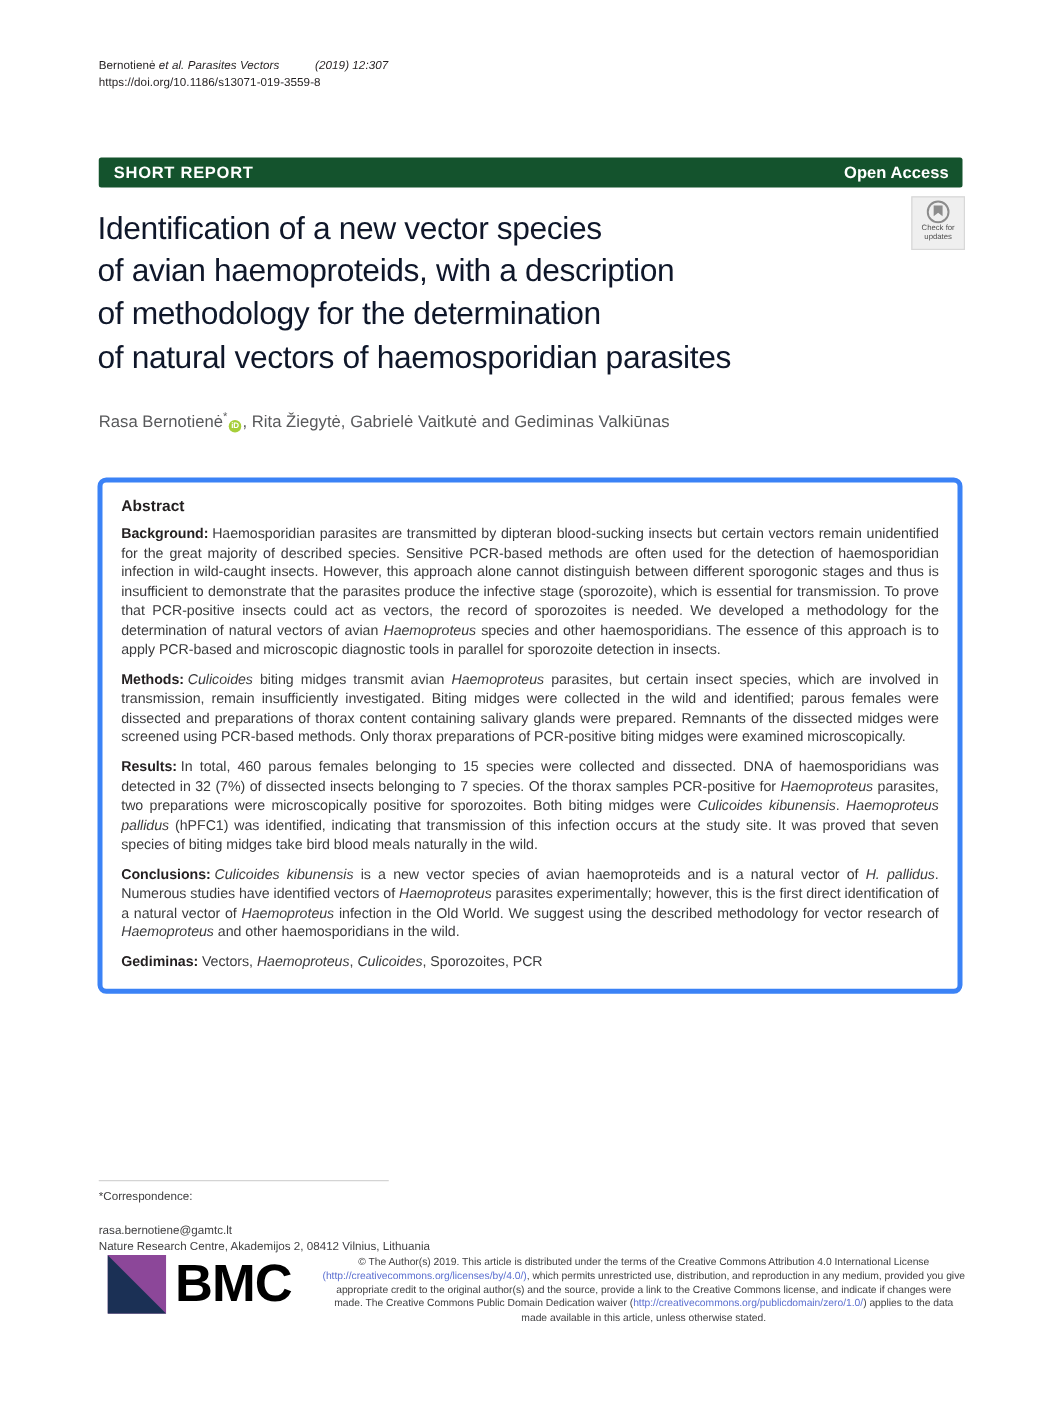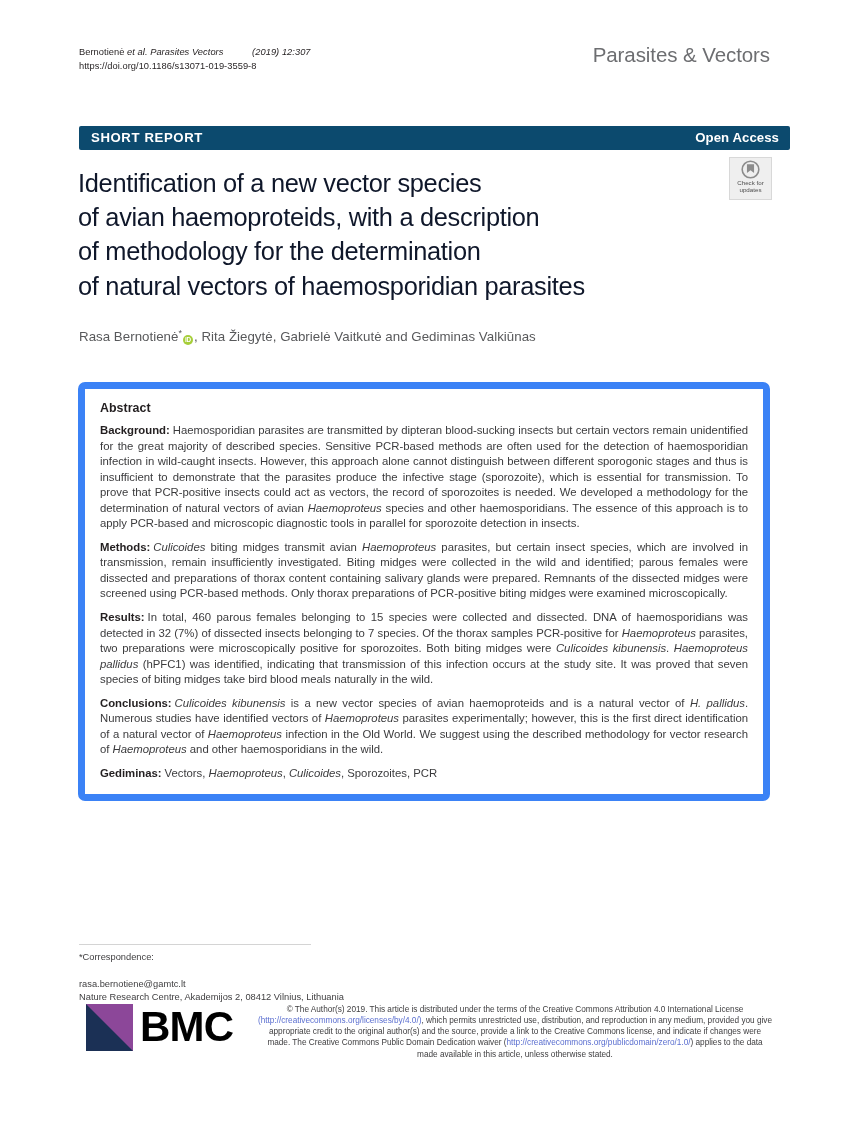--- a/index.html
+++ b/index.html
@@ -47,23 +47,22 @@
     white-space: nowrap;
   }
 
   
   .accessbar {
     position: absolute;
     left: 79px;
     top: 126px;
     width: 691px;
     height: 24px;
-    background: #0c4a6e;
+    background: #14532d;
     border-radius: 2px;
-    padding-left: 20px;
   }
   .accessbar .left {
     position: absolute;
     left: 12px;
     top: 4px;
     font-size: 13.2px;
     font-weight: bold;
     color: #ffffff;
     letter-spacing: 0.045em;
   }
@@ -146,21 +145,21 @@
     letter-spacing: -0.03em;
   }
 
   
   .abstract-box {
     position: absolute;
     left: 78px;
     top: 382px;
     width: 692px;
     box-sizing: border-box;
-    border: 7px solid #3b82f6;
+    border: 4px solid #3b82f6;
     border-radius: 7px;
     padding: 12px 15px 13px 15px;
   }
   .abstract-title {
     font-size: 12.4px;
     font-weight: bold;
     color: #231f20;
     margin: 0 0 8px 0;
     letter-spacing: 0.004em;
   }
@@ -249,21 +248,20 @@
 
 <div class="page">
 
   <div class="runhead">
     <span>Bernotienė</span>
     <span class="it">et al. Parasites Vectors</span>
     <span class="vol">(2019) 12:307</span>
     <span class="doi">https://doi.org/10.1186/s13071-019-3559-8</span>
   </div>
 
-  <div class="journal-name">Parasites &amp; Vectors</div>
 
   <div class="accessbar">
     <span class="left">SHORT REPORT</span>
     <span class="right">Open Access</span>
   </div>
 
   <div class="crossmark">
     <svg class="cm-icon" viewBox="0 0 24 24">
       <circle cx="12" cy="12" r="10.5" fill="none" stroke="#8c8c8c" stroke-width="2"></circle>
       <path d="M7.5 5.5 h9 v11 l-4.5 -3.6 l-4.5 3.6 z" fill="#8c8c8c"></path>

